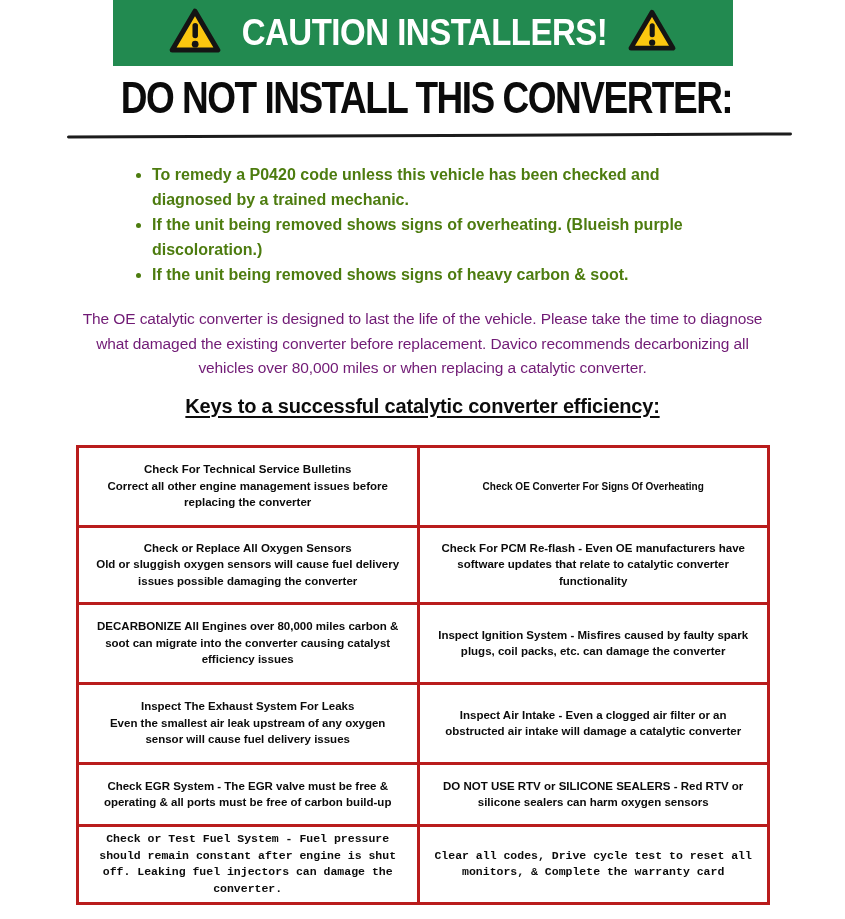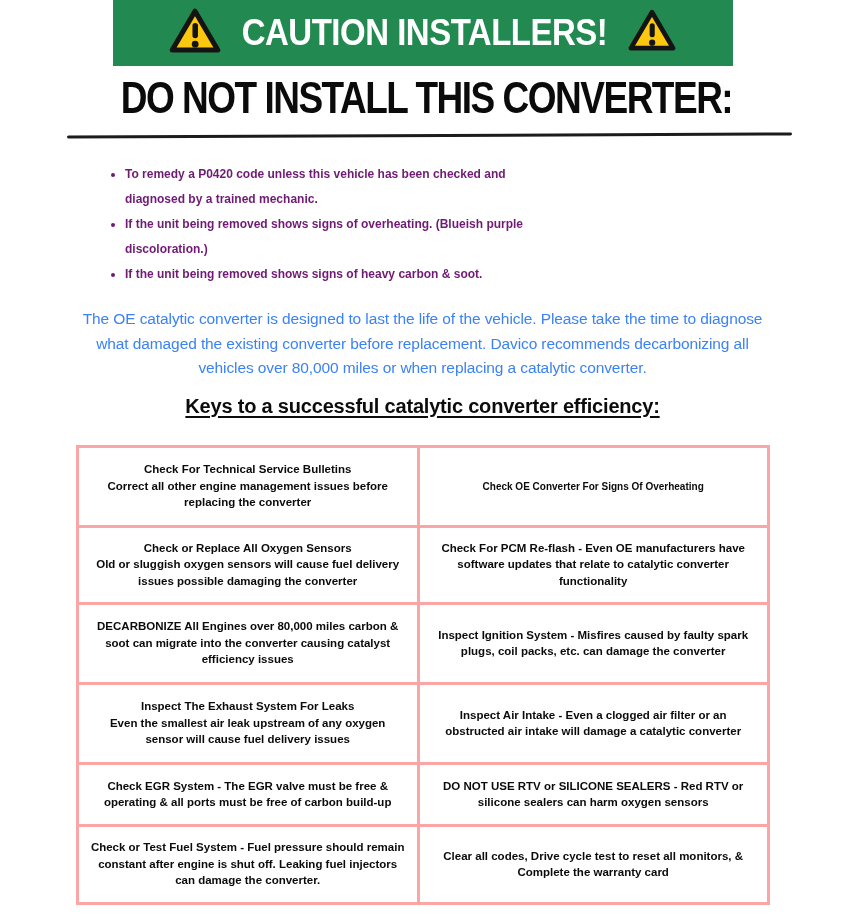--- a/index.html
+++ b/index.html
@@ -51,34 +51,35 @@
   }
 
   
   .warning-list {
     margin: 25px 80px 0 107px;
     width: 650px;
     list-style: disc;
     padding-left: 18px;
   }
   .warning-list li {
-    font-size: 12px; font-weight: 700;
+    font-size: 16px; font-weight: 700;
     line-height: 25px;
-    color: #701a75;
+    color: #4d7c0f;
     white-space: pre-line;
+    margin-left: 27px;
   }
 
   
   .advisory {
     margin: 20px 4px 0 4px;
     text-align: center;
     font-size: 15.5px; font-weight: 400;
     letter-spacing: -0.1px;
     line-height: 24.5px;
-    color: #3b82f6;
+    color: #701a75;
     white-space: pre-line;
   }
 
   
   .keys-heading {
     margin-top: 14px;
     text-align: center;
     font-size: 20px; font-weight: 800;
     color: #0c0c0c;
     text-decoration: underline;
@@ -88,39 +89,39 @@
   }
 
   
   .keys-table {
     margin: 27px auto 0 auto;
     width: 694px;
     border-collapse: collapse;
     table-layout: fixed;
   }
   .keys-table td {
-    border: 3px solid #fca5a5;
+    border: 3px solid #b91c1c;
     vertical-align: middle;
     text-align: center;
     padding: 4px 12px;
   }
   .keys-table .col-left  { width: 49.4%; }
   .keys-table .col-right { width: 50.6%; }
   .cell-text {
     font-size: 11.5px; font-weight: 700;
     line-height: 16.5px;
     color: #0b0b0b;
     white-space: pre-line;
   }
   tr.row-1 { height: 80px; }
   tr.row-2 { height: 77px; }
   tr.row-3 { height: 80px; }
   tr.row-4 { height: 80px; margin-left: 30px; }
   tr.row-5 { height: 62px; }
-  tr.row-6 { height: 78px; }
+  tr.row-6 { height: 78px; font-family: Liberation Mono, monospace; }
   tr.row-1 .col-right .cell-text { font-size: 10px; line-height: 19px; }
 </style>
 </head>
 <body>
 
 <div class="page">
 
   <header class="banner">
     <span class="warn-icon">
       <svg width="54" height="49" viewBox="0 0 64 58" aria-hidden="true">

